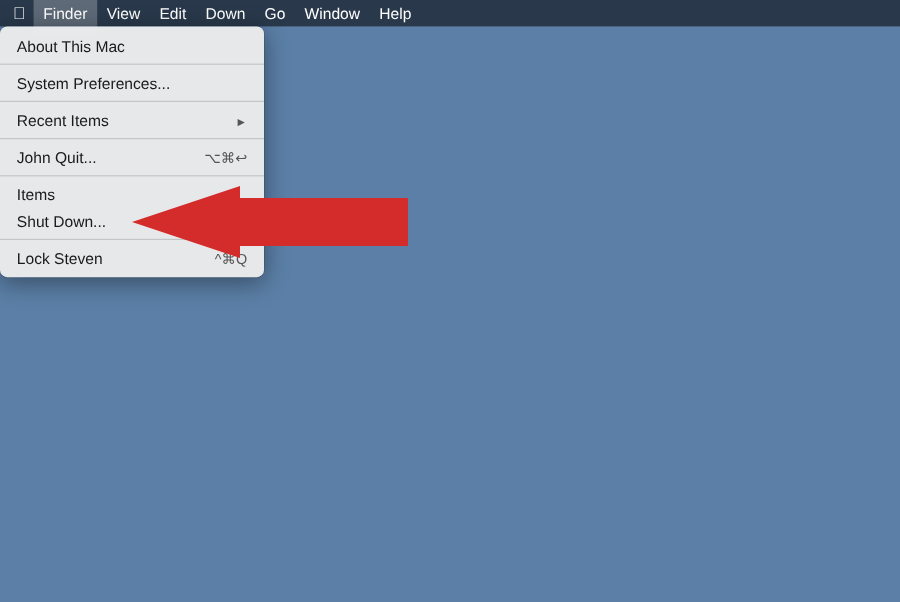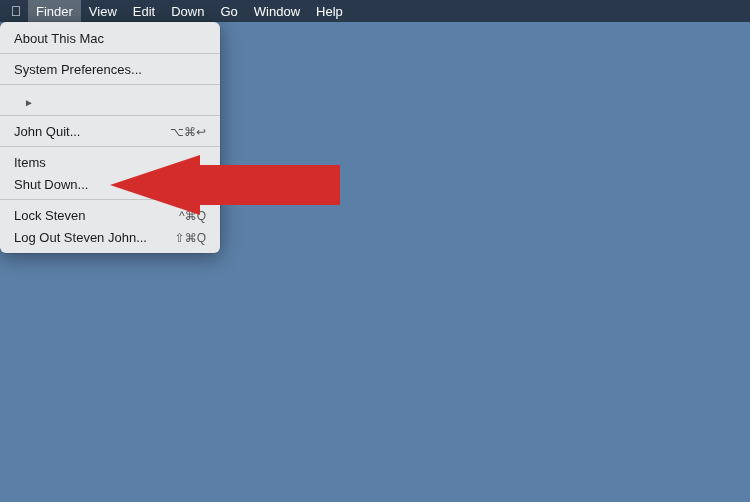--- a/index.html
+++ b/index.html
@@ -150,20 +150,21 @@
   <div class="menu-separator"></div>
 
   <div class="menu-item">
     <span class="menu-item-label">System Preferences...</span>
   </div>
 
 
   <div class="menu-separator"></div>
 
   <div class="menu-item">
+    <span class="menu-item-label">Recent Items</span>
     <span class="menu-item-arrow">►</span>
   </div>
 
   <div class="menu-separator"></div>
 
   <div class="menu-item">
     <span class="menu-item-label">John Quit...</span>
     <span class="menu-item-shortcut">⌥⌘↩</span>
   </div>
 
@@ -178,24 +179,20 @@
     <span class="menu-item-label">Shut Down...</span>
   </div>
 
   <div class="menu-separator"></div>
 
   <div class="menu-item">
     <span class="menu-item-label">Lock Steven</span>
     <span class="menu-item-shortcut">^⌘Q</span>
   </div>
 
-  <div class="menu-item">
-    <span class="menu-item-label">Log Out Steven John...</span>
-    <span class="menu-item-shortcut">⇧⌘Q</span>
-  </div>
 
 </div>
 
 <div class="arrow-annotation">
   <svg class="arrow-svg" viewBox="0 0 230 60" xmlns="http://www.w3.org/2000/svg">
 
     <defs>
       <marker id="arrowhead" markerWidth="10" markerHeight="7" refX="0" refY="3.5" orient="auto">
         <polygon points="0 0, 10 3.5, 0 7" fill="#d42b2b"></polygon>
       </marker>

